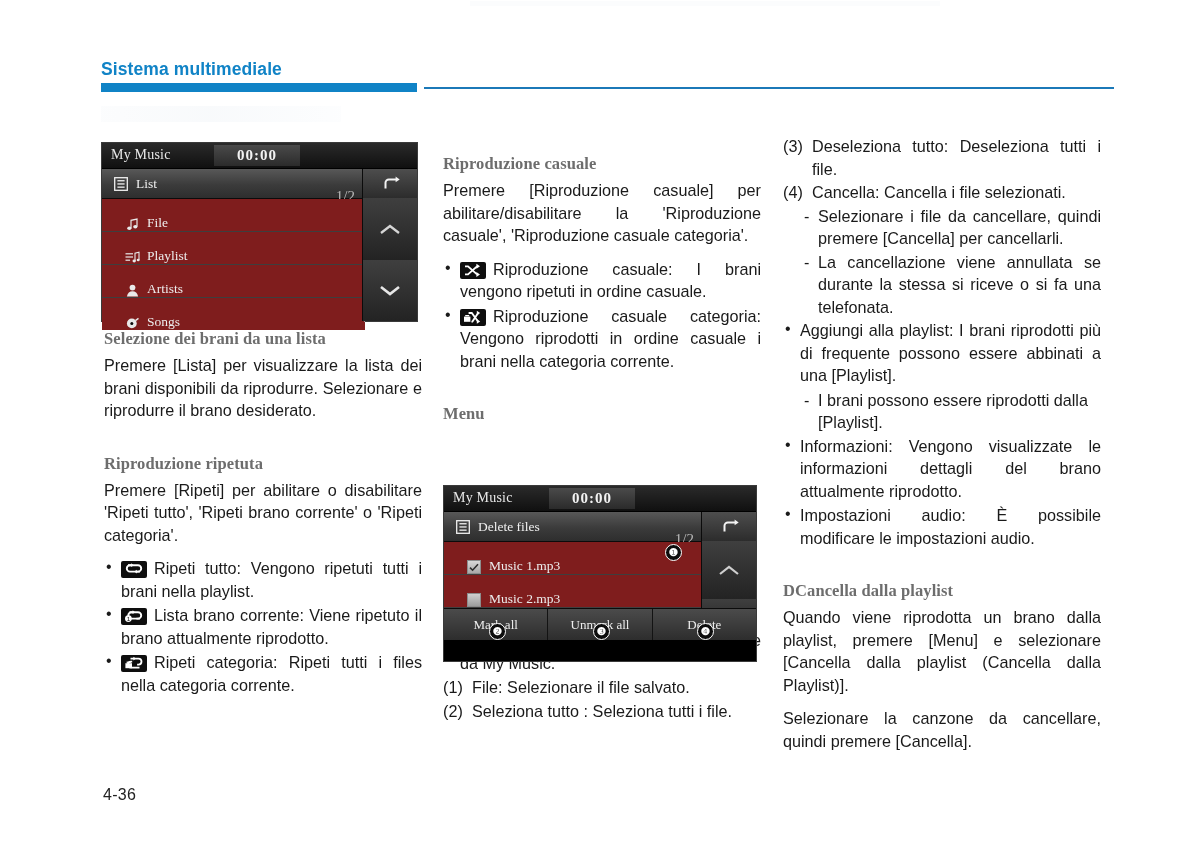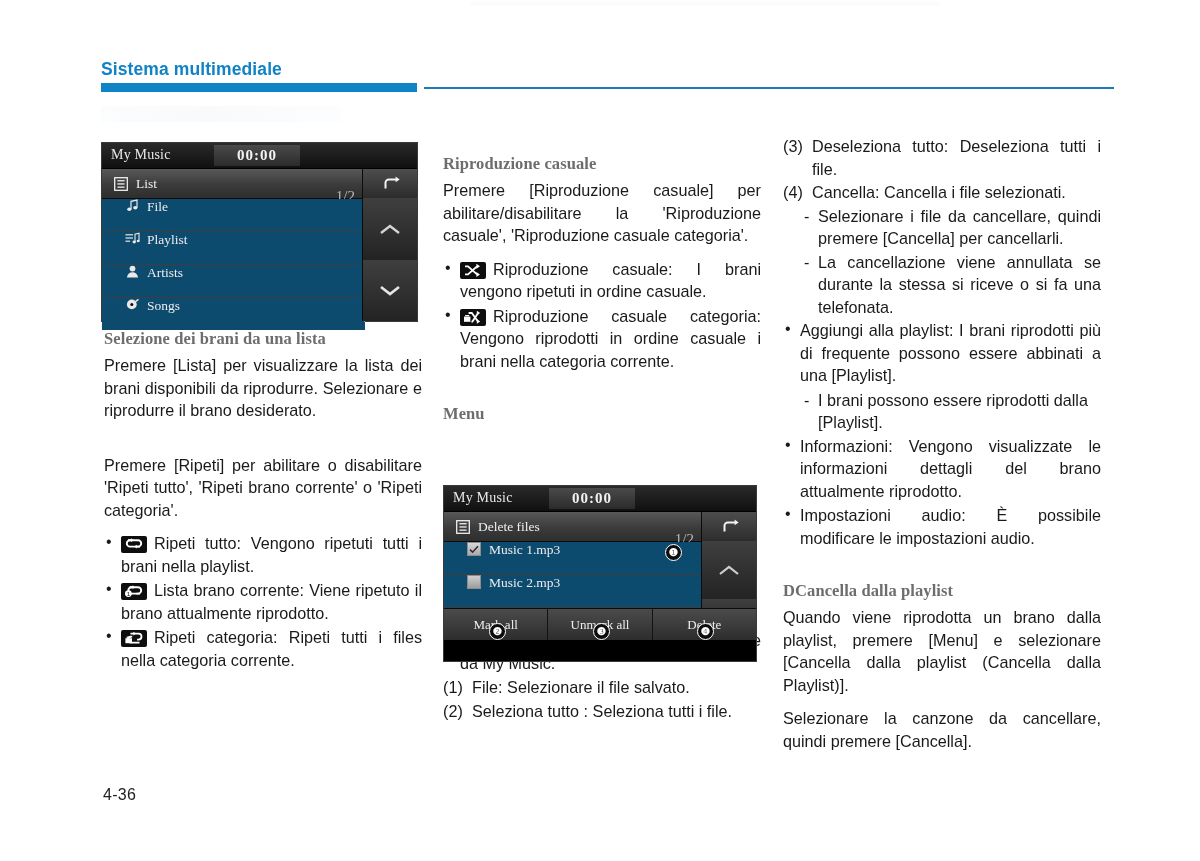--- a/index.html
+++ b/index.html
@@ -149,22 +149,22 @@
     position:absolute;right:0;top:0;width:54px;height:29px;
     background:linear-gradient(180deg,#4d4d4d 0%,#2c2c2c 100%);
     border-left:1px solid #0b0b0b;
     display:flex;align-items:center;justify-content:center;
   }
 
   .hu-rows{position:relative;}
   .hu-row{
     position:relative;height:32px;
     border-bottom:1px solid #3e3e3e;
-    display:flex;align-items:flex-start;
-    background:#0c4a6e;
+    display:flex;align-items:flex-end;
+    background:#7f1d1d;
   }
   .hu-row .ri{margin-left:22px;width:16px;display:flex;justify-content:center;}
   .hu-row .rl{margin-left:7px;font-size:13.5px;color:#ededed;}
   #hu1 .hu-row{width:263px;}
   #hu2 .hu-row{width:261px;}
 
   
   .hu-sep{
     position:absolute;width:1px;background:#cfcfcf;
   }
@@ -222,20 +222,21 @@
 
   <div class="col col-1">
 
     <div style="height:194px"></div>
 
     <h3 class="sec">Selezione dei brani da una lista</h3>
     <p class="body">Premere [Lista] per visualizzare la lista dei brani disponibili da riprodurre. Selezionare e riprodurre il brano desiderato.</p>
 
     <div class="gap-l"></div>
 
+    <h3 class="sec">Riproduzione ripetuta</h3>
     <p class="body">Premere [Ripeti] per abilitare o disabilitare 'Ripeti tutto', 'Ripeti brano corrente' o 'Ripeti categoria'.</p>
 
     <div class="gap-s"></div>
 
     <ul class="b">
       <li class="ico">
         <span class="ibadge">
           <svg width="26" height="17" viewBox="0 0 26 17">
             <path d="M7 4.2 h10 a3.1 3.1 0 0 1 0 6.4 h-1.6" fill="none" stroke="#fff" stroke-width="1.9"></path>
             <path d="M19 10.6 h-10 a3.1 3.1 0 0 1 0 -6.4 h1.6" fill="none" stroke="#fff" stroke-width="1.9"></path>

